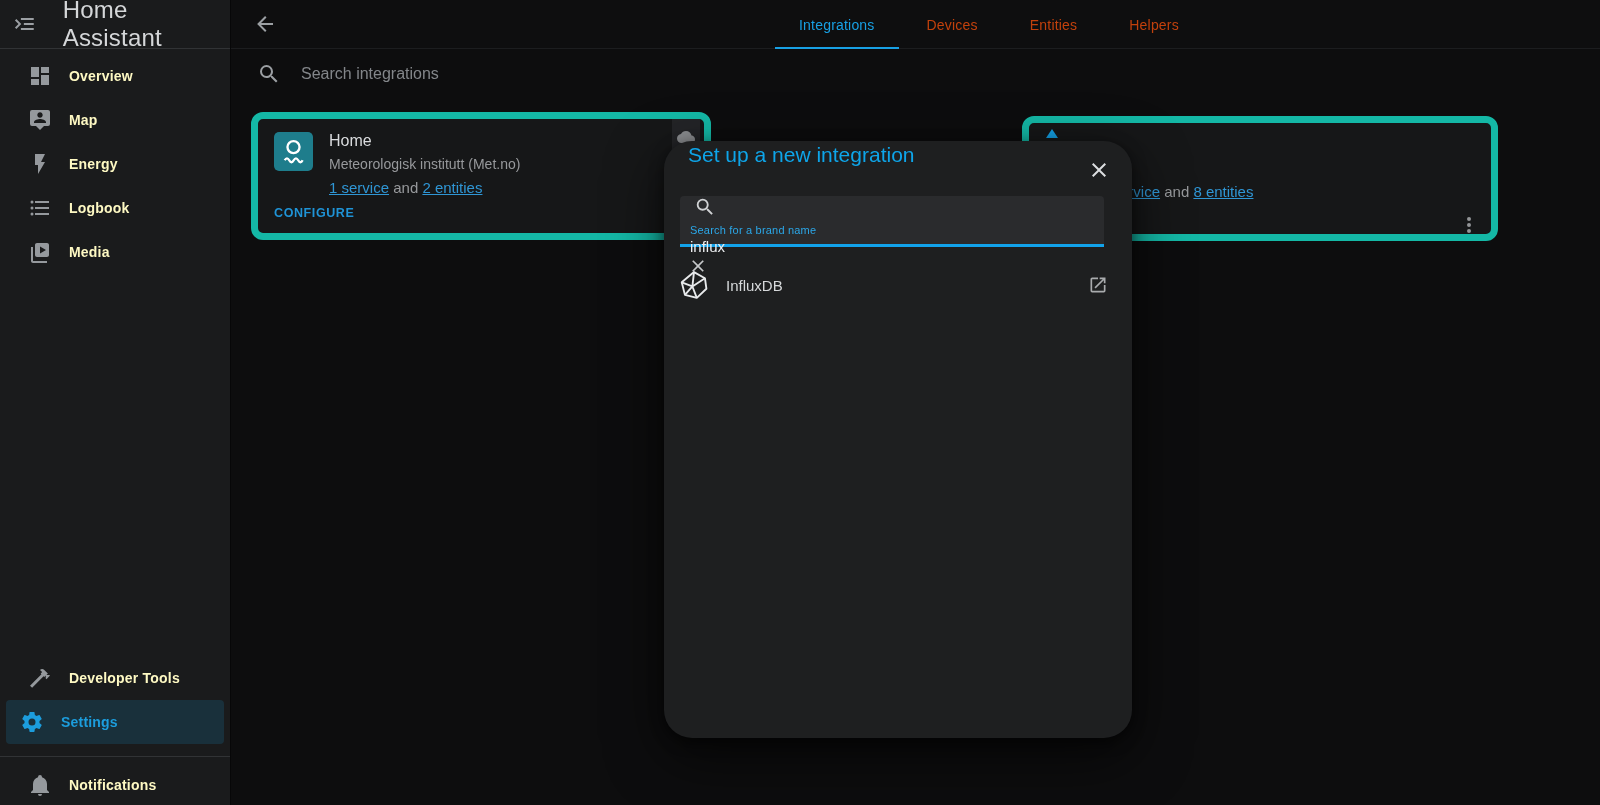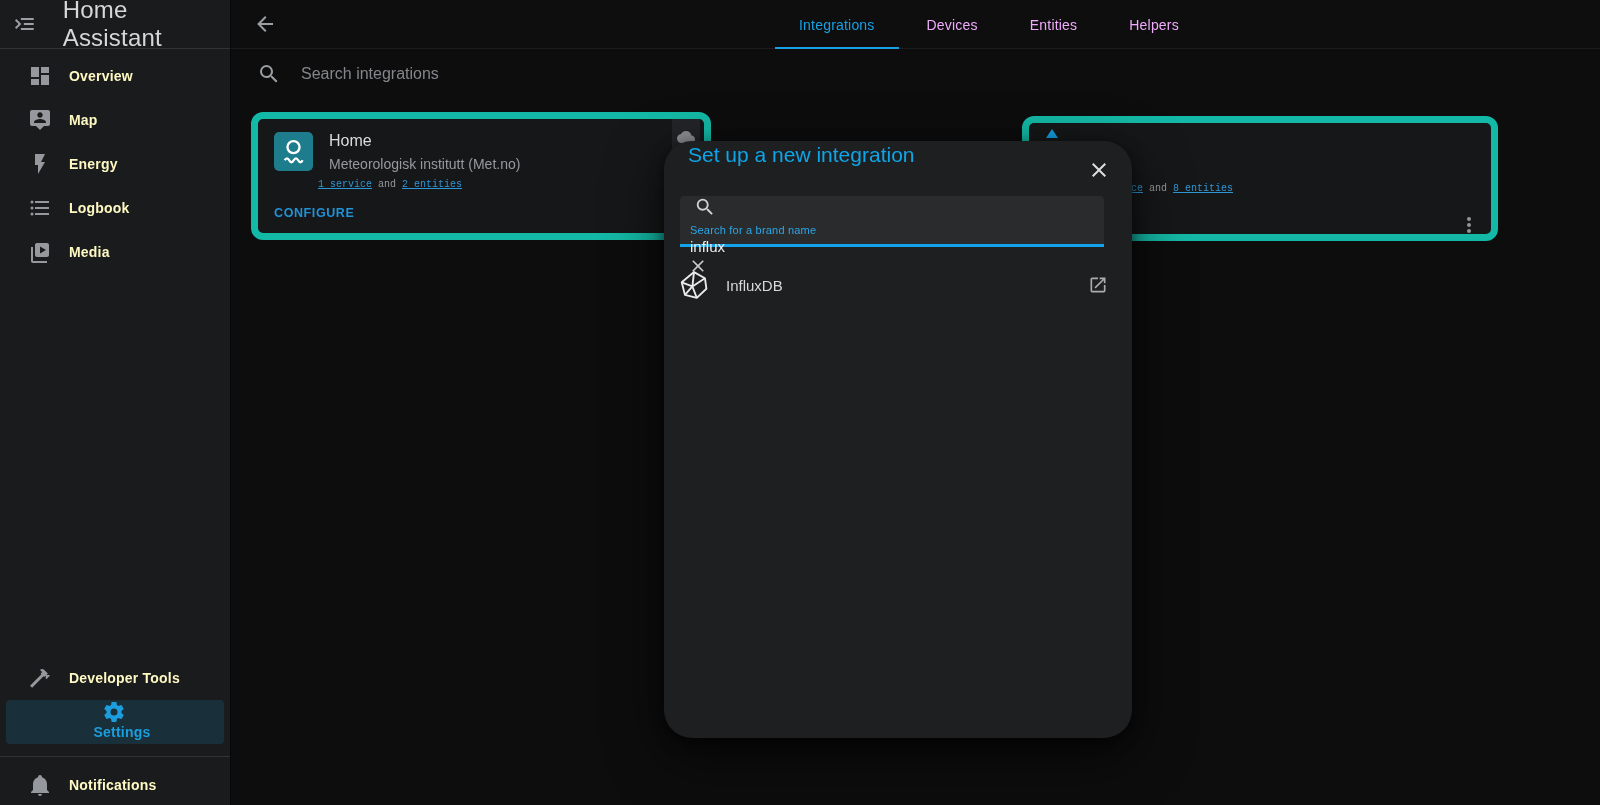--- a/index.html
+++ b/index.html
@@ -21,51 +21,51 @@
   .sidebar-title { margin-left:26px; font-size:24px; color:#d5d7d9; letter-spacing:.2px; }
 
   .nav-top { position:absolute; top:54px; left:0; right:0; }
   .nav-item {
     height:44px; display:flex; align-items:center; padding-left:28px;
     color:#fef9c3; font-size:14px; font-weight:700; letter-spacing:.2px; cursor:pointer;
   }
   .nav-item .icon { color:#95999d; width:24px; height:24px; margin-right:17px; }
   .nav-item.active {
     margin:0 6px; padding-left:14px; border-radius:4px;
-    background:rgba(26,159,224,0.16); color:#1c9ddd;flex-direction:column;
+    background:rgba(26,159,224,0.16); color:#1c9ddd;
   }
   .nav-item.active .icon { color:#1c9ddd; }
   .nav-bottom { position:absolute; top:656px; left:0; right:0; }
   .sidebar-divider { border-top:1px solid #313335; margin-top:12px; }
   .nav-bottom .notifications { margin-top:6px; }
 
   
   .main { position:absolute; left:231px; top:0; width:1369px; height:805px; background:#0d0d0e; }
   .main-header { position:relative; height:49px; border-bottom:1px solid #1c1d1f; background:#0e0e0f; }
   .back-btn { position:absolute; left:22px; top:12px; width:24px; height:24px; color:#9b9fa3; background:none; border:none; padding:0; cursor:pointer; }
   .tabs { position:absolute; left:542px; top:0; height:49px; display:flex; }
-  .tab { padding:0 26px; display:flex; align-items:center; font-size:14px; color:#f0abfc; position:relative; cursor:pointer; letter-spacing:.2px; }
+  .tab { padding:0 26px; display:flex; align-items:center; font-size:14px; color:#c2410c; position:relative; cursor:pointer; letter-spacing:.2px; }
   .tab.active { color:#18a0e4; }
   .tab.active::after { content:""; position:absolute; left:2px; right:2px; bottom:0; height:2px; background:#18a0e4; }
 
   .search-row { height:50px; display:flex; align-items:center; padding-left:26px; color:#83868a; font-size:16px; }
   .search-row .icon { width:24px; height:24px; color:#9b9fa3; margin-right:20px; }
 
   .content { position:absolute; left:0; top:99px; right:0; bottom:0; }
   .card {
     position:absolute; background:#161718; border:7px solid #14b8a6; border-radius:12px;
   }
   .card-met { left:20px; top:13px; width:460px; height:128px; }
   .card-partial { left:791px; top:17px; width:476px; height:125px; }
   .integration-logo {
     position:absolute; left:16px; top:13px; width:39px; height:39px; border-radius:5px; overflow:hidden;
   }
   .card-title { position:absolute; left:71px; top:13px; font-size:16px; color:#dadcde; }
   .card-sub { position:absolute; left:71px; top:37px; font-size:14px; color:#97999c; }
-  .card-links { position:absolute; left:60px; top:60px; font-size:10px; color:#97999c;font-family:Liberation Mono, monospace; }
+  .card-links { position:absolute; left:71px; top:60px; font-size:15px; color:#97999c; }
   .card-links a { color:#2f96d5; text-decoration:underline; cursor:pointer; }
   .card-action {
     position:absolute; left:16px; bottom:13px; background:none; border:none; padding:0;
     font-family:"Liberation Sans", sans-serif; font-weight:700; font-size:12.5px;
     letter-spacing:.6px; color:#1f93d6; cursor:pointer;
   }
   .cloud-badge {
     position:absolute; top:0; right:4px; width:28px; height:36px; background:#232427;
     display:flex; align-items:center; justify-content:center; color:#8b8d90; border-radius:0 0 3px 3px;
   }

